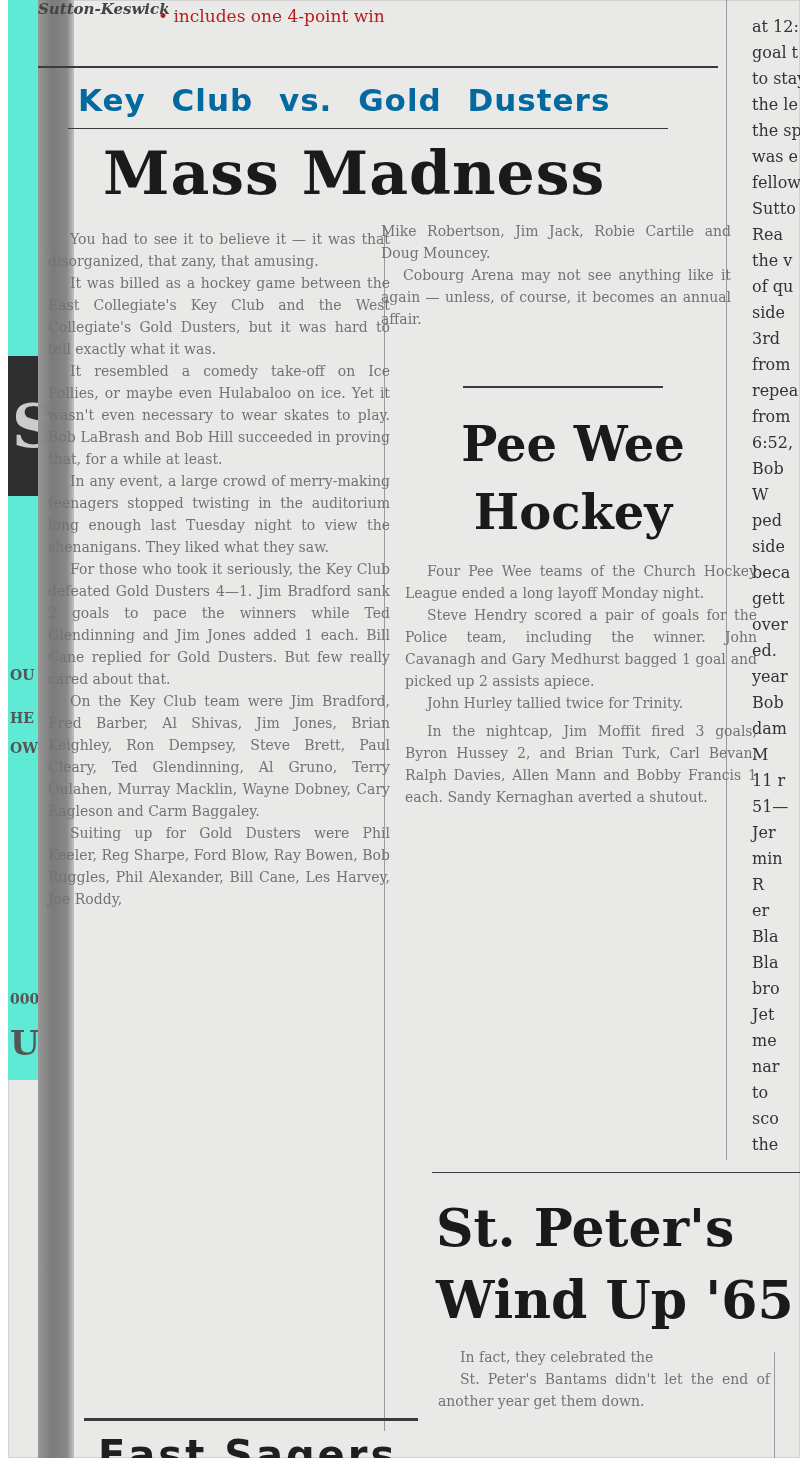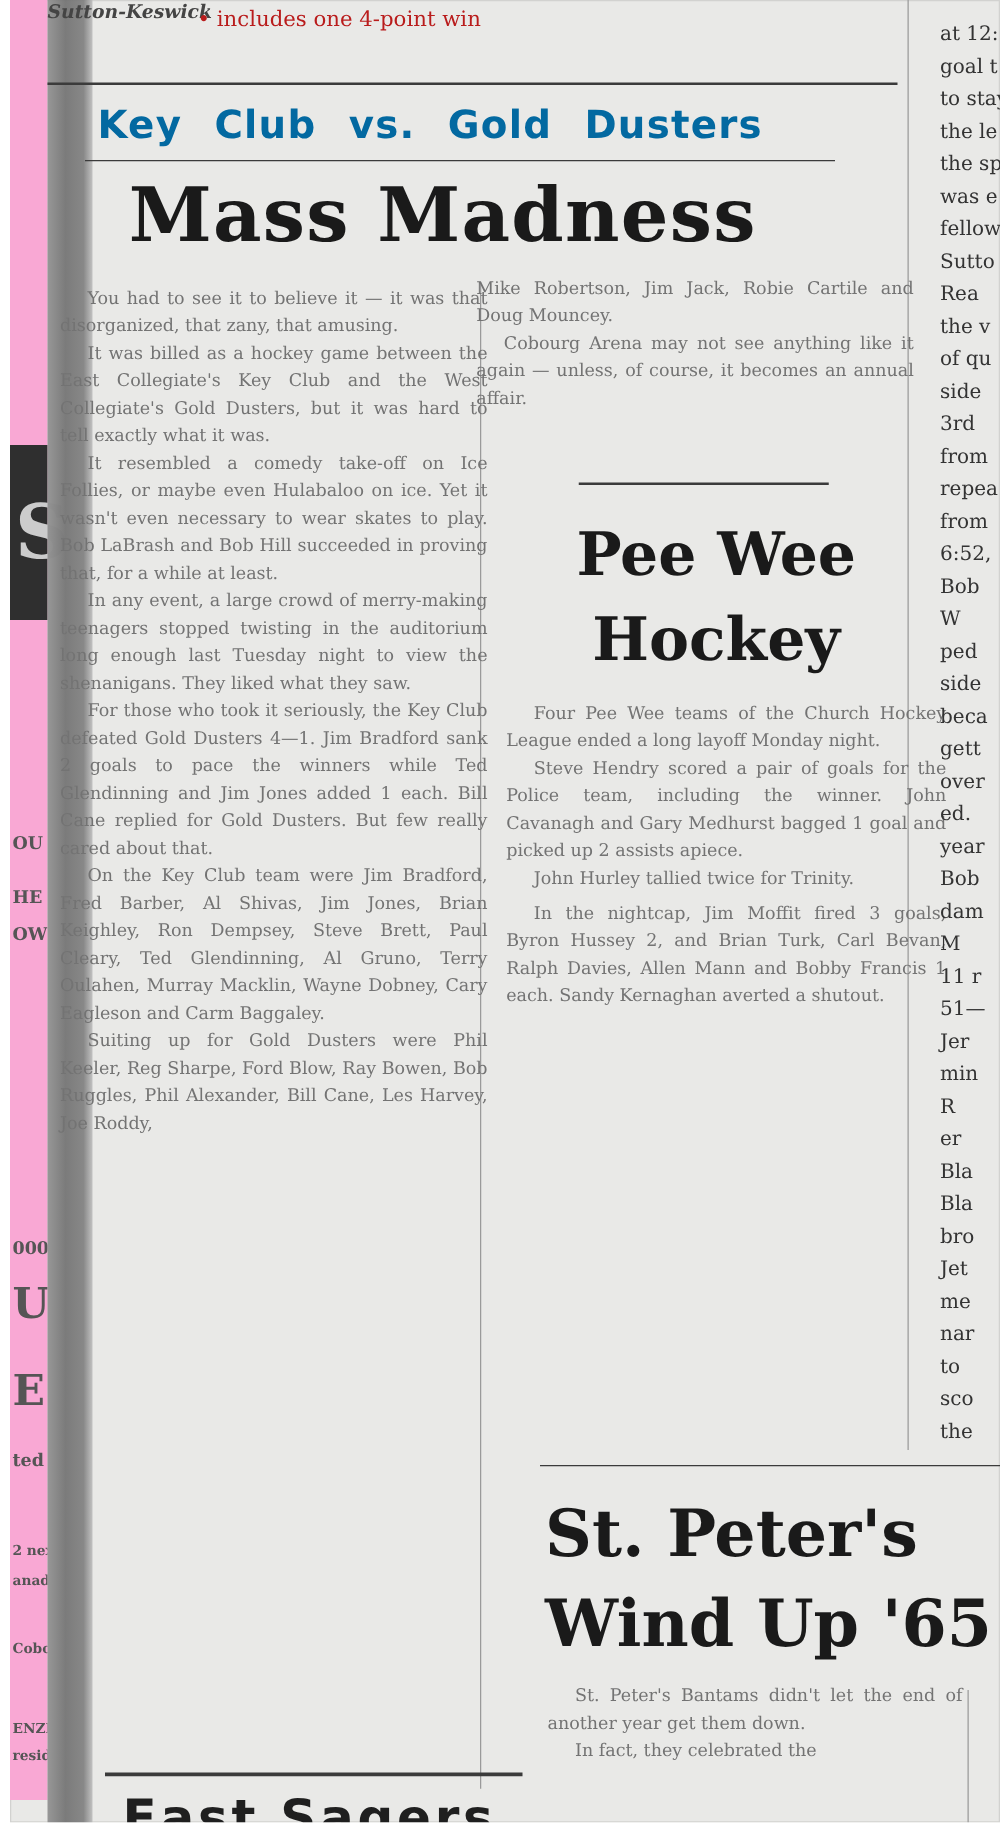--- a/index.html
+++ b/index.html
@@ -15,22 +15,22 @@
     box-shadow: inset 0 0 0 1px #d2d2d0;
     overflow:hidden;
   }
   
   .gutter {
     position:absolute; left:30px; top:0; width:36px; height:1464px;
     background:linear-gradient(90deg,#8e8e8e 0%,#6f6f6f 40%,#7d7d7d 80%,#bdbdbd 100%);
     opacity:.9;
   }
   .left-strip {
-    position:absolute; left:0; top:0; width:30px; height:1440px;
-    background:#f9a8d4;
+    position:absolute; left:0; top:0; width:30px; height:1080px;
+    background:#5eead4;
     font-size:14px; line-height:26px; color:#555; overflow:hidden;text-align:center;
   }
   .left-strip .frag { position:absolute; left:2px; white-space:nowrap; font-weight:bold; }
   .left-box {
     position:absolute; left:0; top:356px; width:30px; height:140px;
     background:#2f2f2f;
   }
   .left-box span { position:absolute; left:4px; top:40px; color:#ccc; font-size:60px; font-weight:bold; line-height:60px;}
   .right-strip {
     position:absolute; left:740px; top:0; width:60px; height:1160px;
@@ -137,22 +137,22 @@
     <p>In the nightcap, Jim Moffit fired 3 goals, Byron Hussey 2, and Brian Turk, Carl Bevan, Ralph Davies, Allen Mann and Bobby Francis 1 each. Sandy Kernaghan averted a shutout.</p>
   </div>
 
   <div class="hrule" style="left:424px; top:1172px; width:368px; height:1px;"></div>
   <div class="headline h-stp">
     <div>St. Peter's</div>
     <div>Wind Up '65</div>
   </div>
   <div class="vrule" style="left:766px; top:1352px; height:110px;"></div>
   <div class="col c3">
+    <p>In fact, they celebrated the</p>
     <p>St. Peter's Bantams didn't let the end of another year get them down.</p>
-    <p>In fact, they celebrated the</p>
   </div>
 
   <div class="hrule" style="left:76px; top:1418px; width:334px; height:3px;"></div>
   <div class="bottom-cut">East Sagers</div>
 
   <div class="right-strip" id="rs">
       <div style="margin-top: 14px;">at 12:</div>
       <div>goal t</div>
       <div>to stay</div>
       <div>the le</div>

